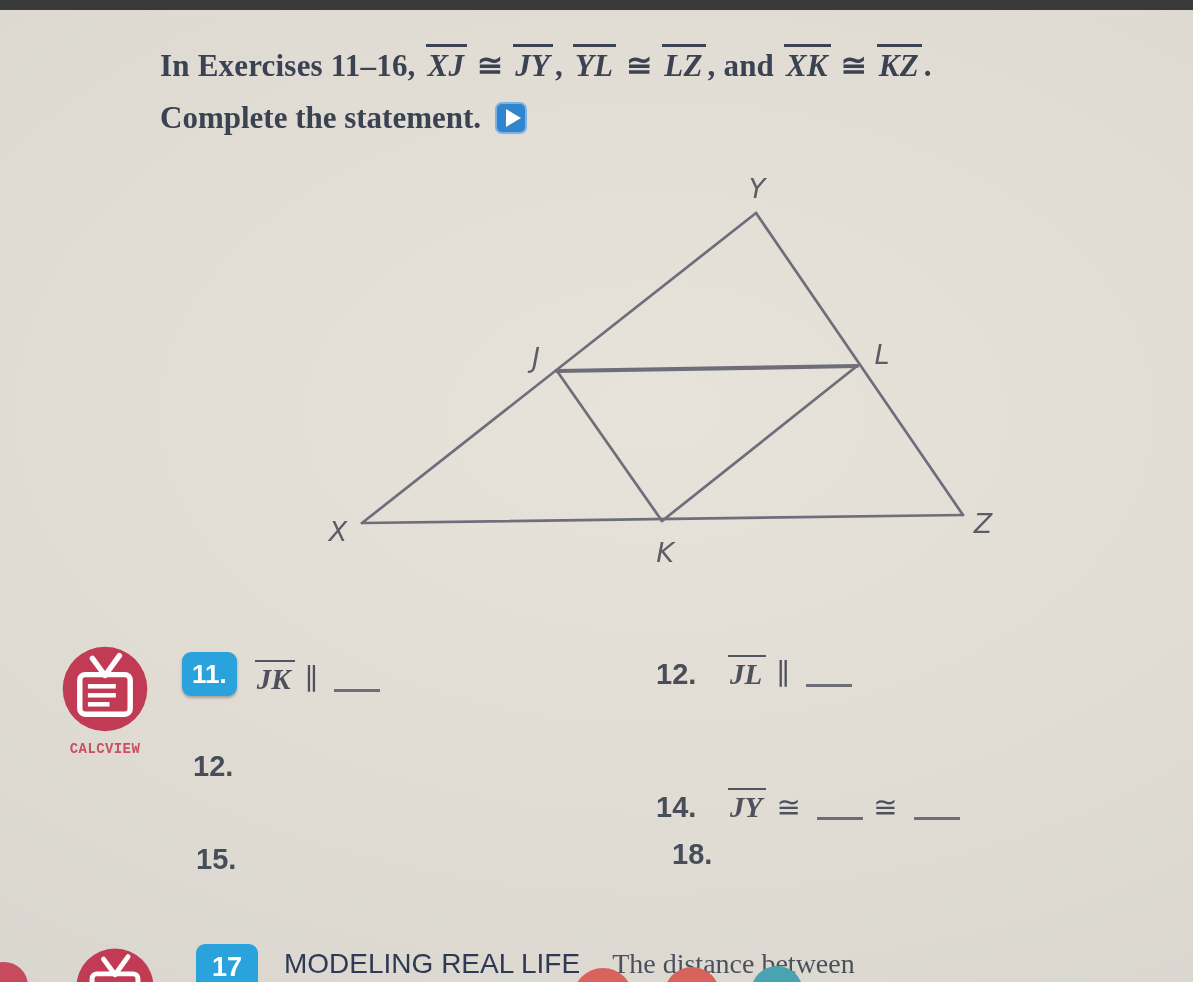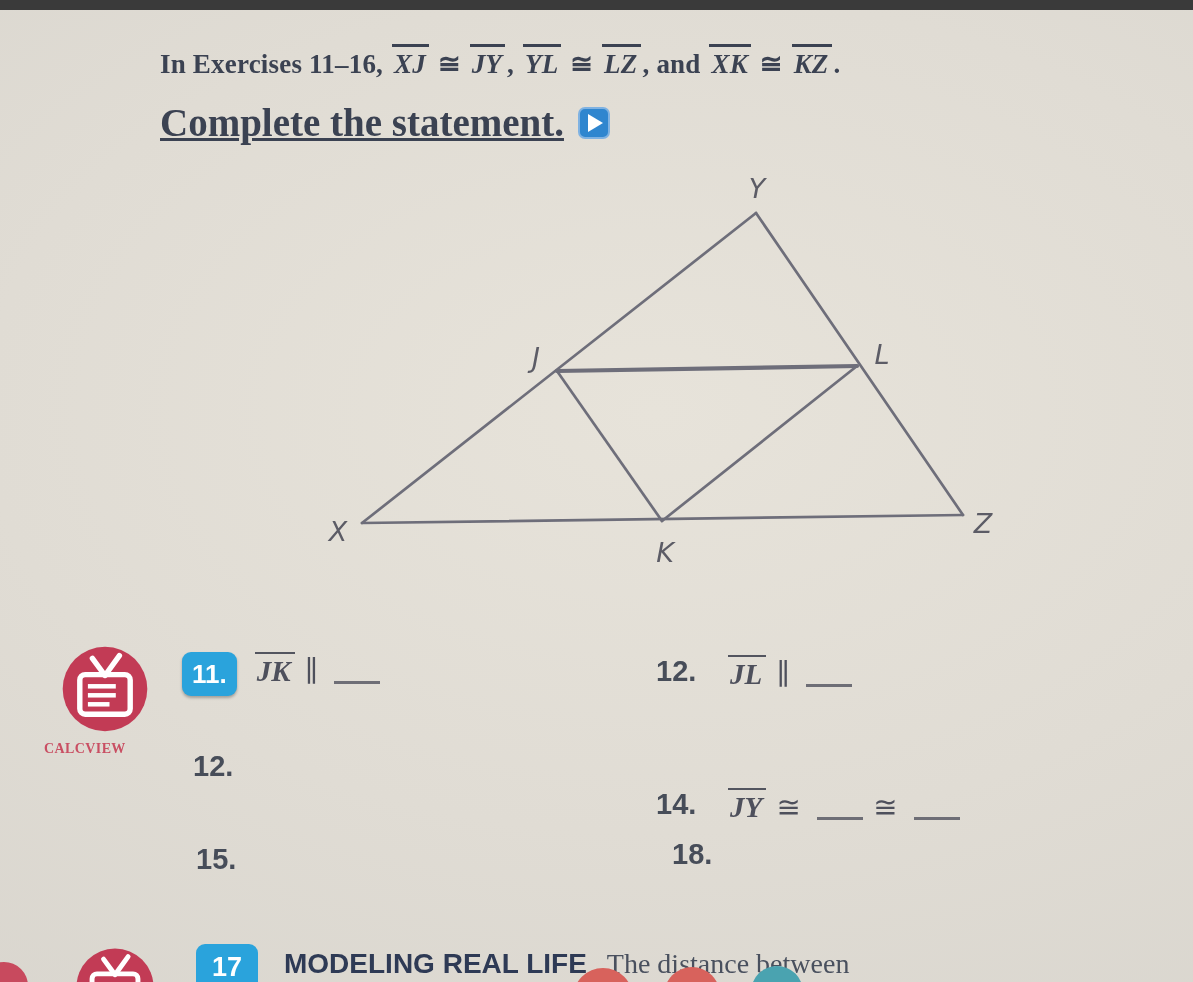--- a/index.html
+++ b/index.html
@@ -4,42 +4,42 @@
 <style>
   html,body{margin:0;padding:0;}
   body{
     width:1193px;height:982px;overflow:hidden;position:relative;
     background:radial-gradient(125% 95% at 55% 42%, #e7e3da 0%, #e0dcd4 45%, #d5d2cb 100%);
     font-family:"Liberation Serif","DejaVu Serif",serif;
   }
   .topbar{position:absolute;left:0;top:0;width:1193px;height:10px;background:#3a3a3a;}
 
   
-  .h-line1{position:absolute;left:160px;top:44px;font-weight:bold;font-size:27px;color:#3b4252;white-space:nowrap;letter-spacing:.2px;}
+  .h-line1{position:absolute;left:160px;top:44px;font-weight:bold;font-size:31px;color:#3b4252;white-space:nowrap;letter-spacing:.2px;}
   .h-line1 span{font-style:normal;}
   .h-line1 .ov{font-style:italic;display:inline-block;border-top:3px solid #3b4252;line-height:1.05;padding:3px 3px 0 2px;margin:0 2px;}
-  .h-line2{position:absolute;left:160px;top:100px;display:flex;align-items:center;font-weight:bold;font-size:39px;color:#3b4252;text-decoration:underline;}
+  .h-line2{position:absolute;left:160px;top:100px;display:flex;align-items:center;font-weight:bold;font-size:31px;color:#3b4252;}
   .play{width:32px;height:32px;border-radius:7px;background:#2f86cf;border:2px solid #7fb2e2;
         display:flex;align-items:center;justify-content:center;margin:0 9px 0 14px;box-sizing:border-box;}
   .play-tri{width:0;height:0;border-left:15px solid #ffffff;border-top:9px solid transparent;border-bottom:9px solid transparent;margin-left:4px;}
   .example{font-style:italic;font-weight:bold;}
 
   
   #diagram-svg{position:absolute;left:280px;top:150px;width:740px;height:440px;}
   #diagram-svg text{font-family:"DejaVu Sans","Liberation Sans",sans-serif;font-style:italic;font-size:27px;fill:#5c5c66;}
 
   
   .cv-icon{position:absolute;left:60px;top:644px;width:90px;height:90px;}
-  .cv-label{position:absolute;left:44px;top:741px;width:122px;text-align:left;
-            font-family:Liberation Serif, serif;font-weight:bold;font-size:14px;
+  .cv-label{position:absolute;left:44px;top:741px;width:122px;text-align:center;
+            font-family:Liberation Mono, monospace;font-weight:bold;font-size:14px;
             color:#c94f63;letter-spacing:.4px;}
   .cv-icon2{position:absolute;left:74px;top:946px;width:82px;height:82px;}
 
   
-  .ex{position:absolute;display:flex;align-items:flex-start;font-size:29px;color:#4e505c;white-space:nowrap;}
+  .ex{position:absolute;display:flex;align-items:flex-end;font-size:29px;color:#4e505c;white-space:nowrap;}
   .num{font-family:"Liberation Sans",sans-serif;font-weight:bold;font-size:29px;color:#474d59;margin-right:22px;min-width:50px;}
   .badge{background:#2aa3dc;color:#ffffff;border-radius:9px;
          font-family:"Liberation Sans",sans-serif;font-weight:bold;font-size:26px;
          height:44px;line-height:44px;padding:0 10px;margin-right:18px;
          box-shadow:0 2px 3px rgba(0,0,0,.28);}
   .math{font-family:"Liberation Serif","DejaVu Serif",serif;}
   .math span{font-style:normal;}
   .math .ov{font-style:italic;font-weight:bold;display:inline-block;border-top:2.5px solid #53555f;
             line-height:1.1;padding:2px 4px 0 2px;margin-right:3px;}
   .blank{display:inline-block;width:46px;height:2px;border-bottom:3px solid #6e6e76;
@@ -49,22 +49,22 @@
   #ex13{left:193px;top:750px;}
   #ex14{left:656px;top:788px;}
   #ex15{left:196px;top:843px;}
   #ex16{left:672px;top:838px;}
 
   
   .badge17{position:absolute;left:196px;top:944px;width:62px;height:46px;line-height:46px;text-align:center;
            background:#2aa3dc;color:#fff;border-radius:9px;
            font-family:"Liberation Sans",sans-serif;font-weight:bold;font-size:27px;}
   .ex17-text{position:absolute;left:284px;top:948px;white-space:nowrap;}
-  .ex17-bold{font-family:"Liberation Sans",sans-serif;font-weight:bold;font-size:28px;color:#2e3a55;}
-  .ex17-rest{font-family:"Liberation Serif",serif;font-size:28px;color:#49505e;margin-left:20px;}
+  .ex17-bold{font-family:"Liberation Sans",sans-serif;font-weight:normal;font-size:28px;color:#2e3a55;}
+  .ex17-rest{font-family:"Liberation Serif",serif;font-size:28px;color:#49505e;margin-left:32px;}
 
   
   .circle{position:absolute;border-radius:50%;}
   .c0{left:-20px;top:962px;width:48px;height:48px;background:#c84a5e;}
   .c1{left:573px;top:968px;width:60px;height:60px;background:#d8625c;}
   .c2{left:664px;top:967px;width:56px;height:56px;background:#d8625c;}
   .c3{left:751px;top:966px;width:52px;height:52px;background:#4aa3b0;}
 </style>
 </head>
 <body>

